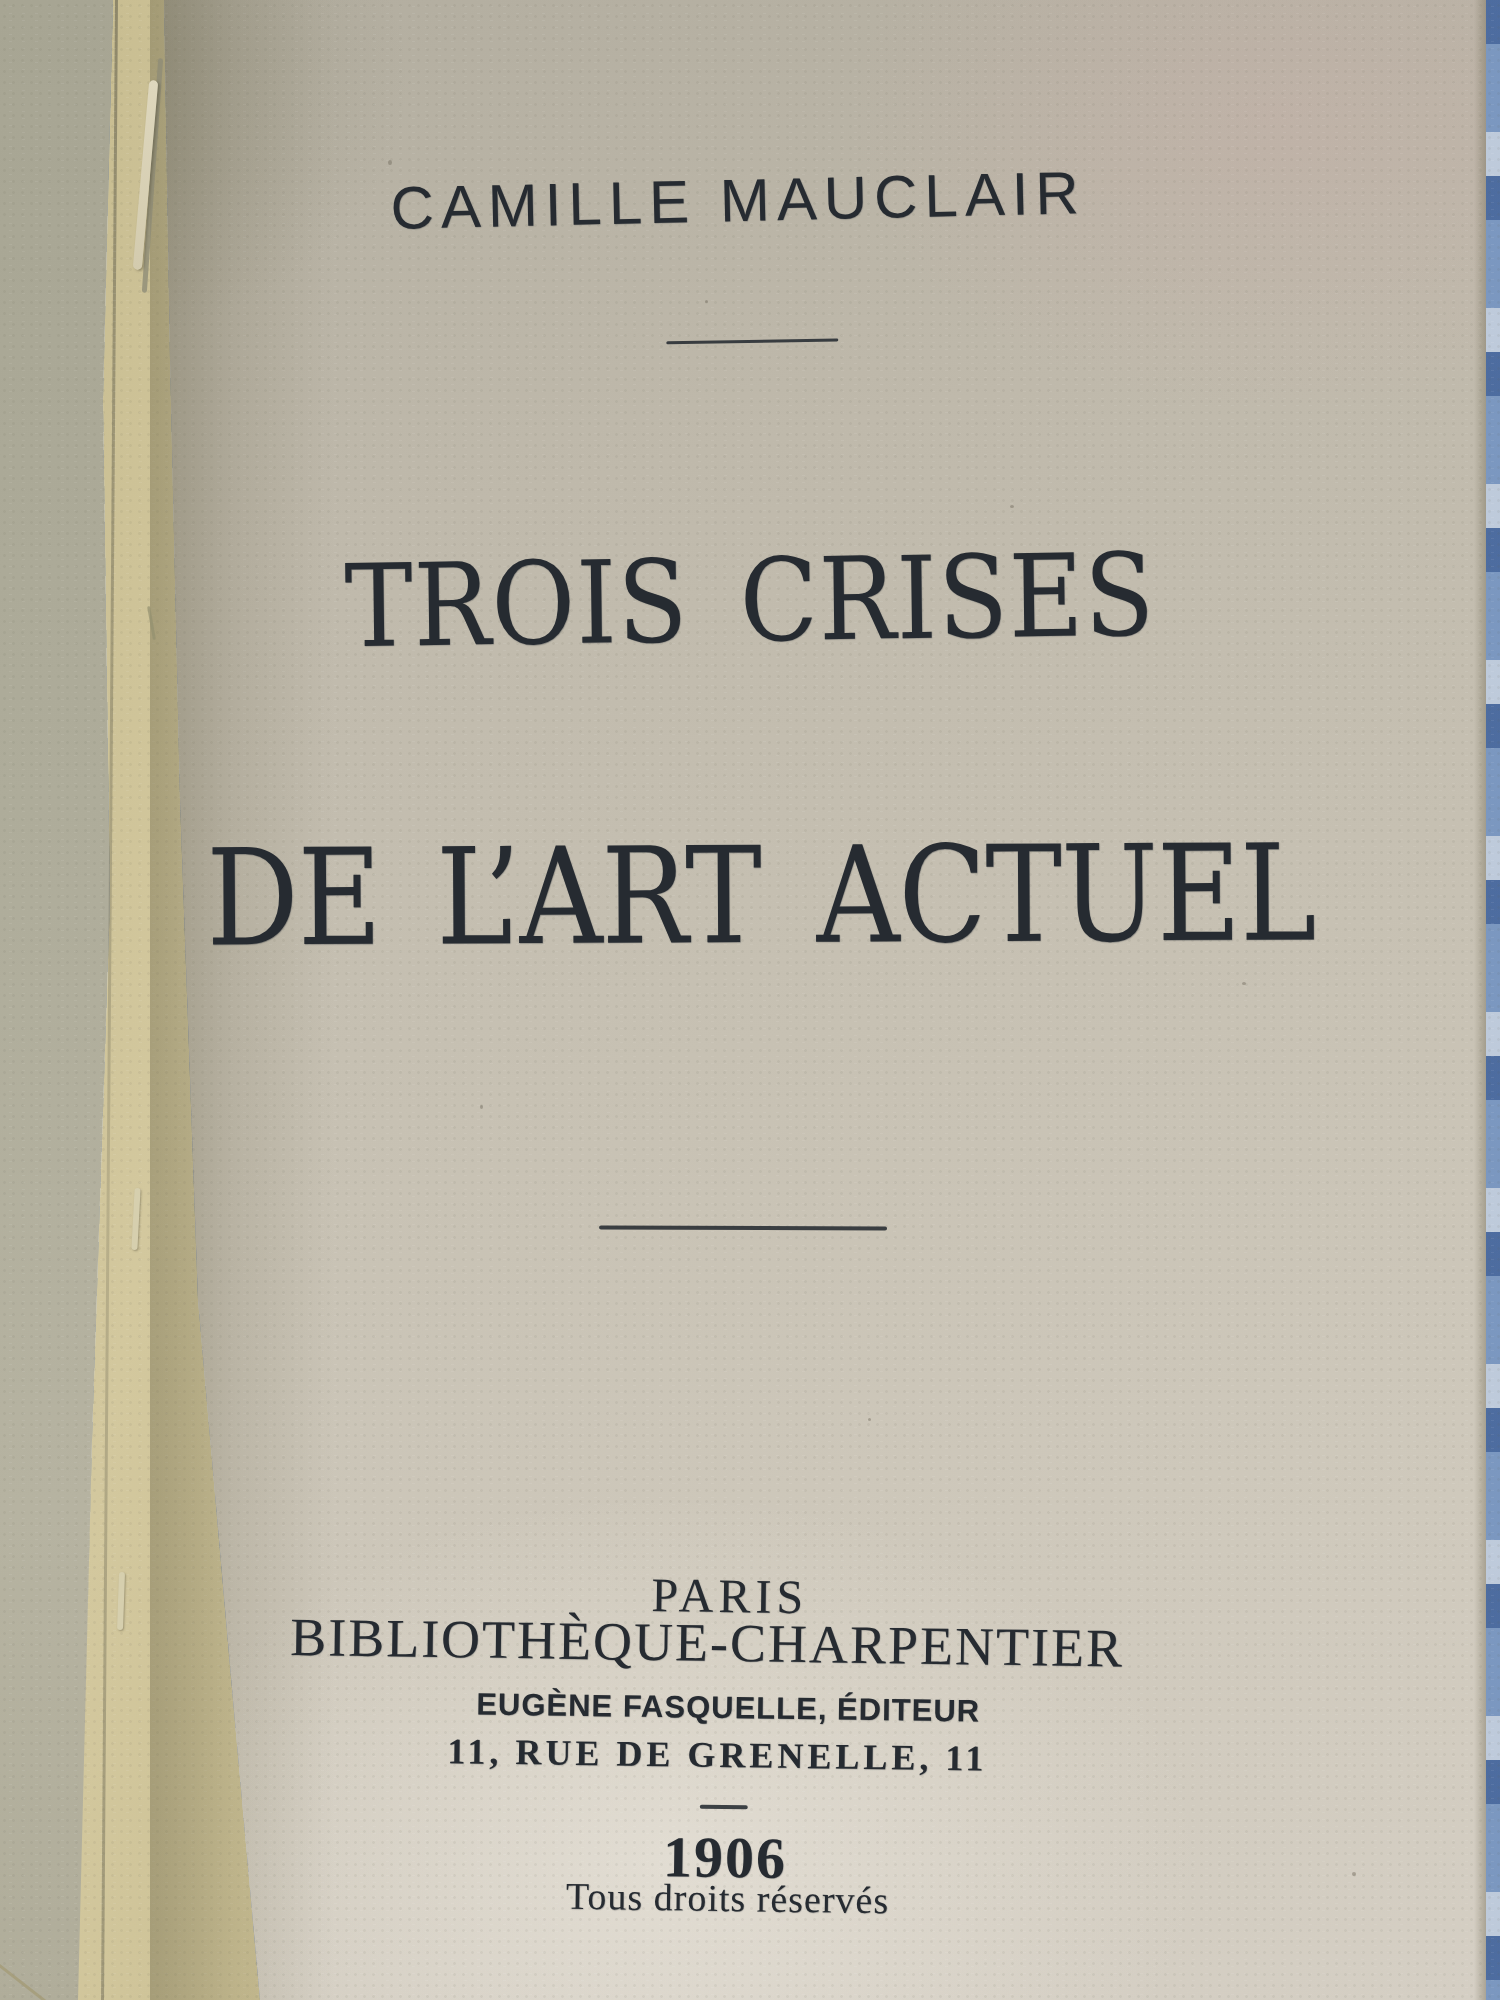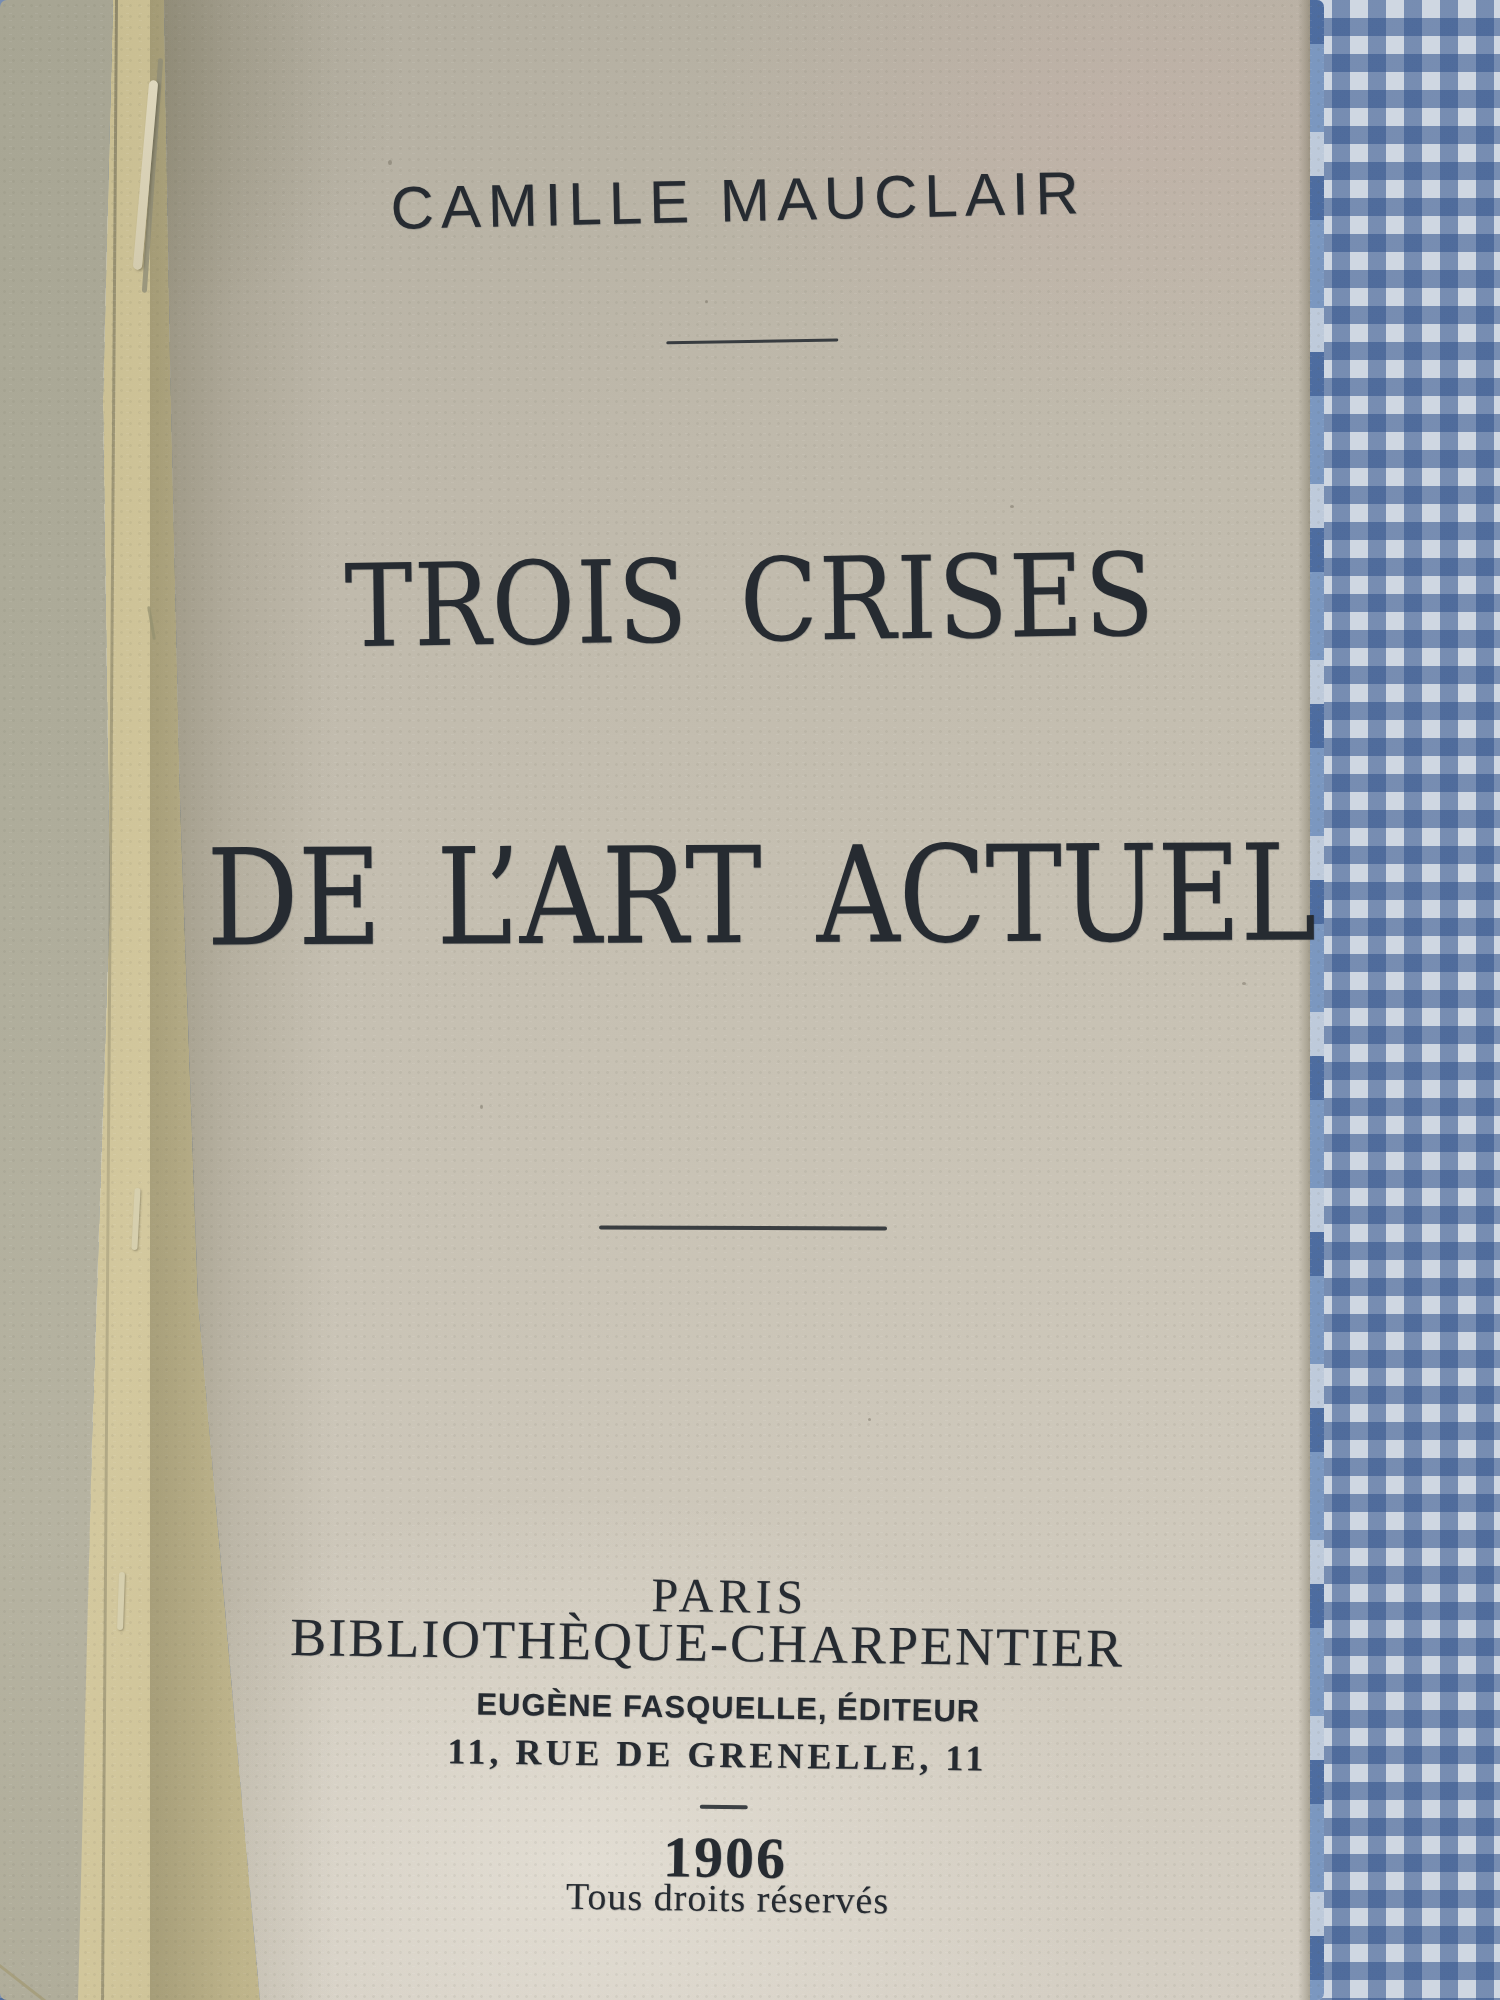--- a/index.html
+++ b/index.html
@@ -5,21 +5,21 @@
   html,body{margin:0;padding:0;}
   body{
     width:1500px;height:2000px;overflow:hidden;
     background-color:#cfd7e2;
     background-image:
       linear-gradient(90deg, rgba(47,80,138,.55) 0 18px, rgba(47,80,138,0) 18px 36px),
       linear-gradient(0deg,  rgba(47,80,138,.55) 0 18px, rgba(47,80,138,0) 18px 36px);
     background-size:36px 36px;
     font-family:"DejaVu Serif", serif;
   }
-  .photo{position:relative;width:1324px;height:2000px;overflow:hidden;border-radius:7px;}
+  .photo{position:relative;width:1500px;height:2000px;overflow:hidden;}
 
   
   .facing-page{
     position:absolute;left:0;top:0;width:160px;height:100%;
     background:linear-gradient(175deg,#a7a593 0%,#aeac9a 40%,#b6b3a1 75%,#b0ad9a 100%);
     clip-path:polygon(0 0,113px 0,103px 20%,110px 45%,92px 72%,80px 100%,0 100%);
   }
   .page-edges{
     position:absolute;left:0;top:0;width:300px;height:100%;
     background:linear-gradient(100deg,#c4b98c 0%,#d3c89e 55%,#cbc094 100%);

